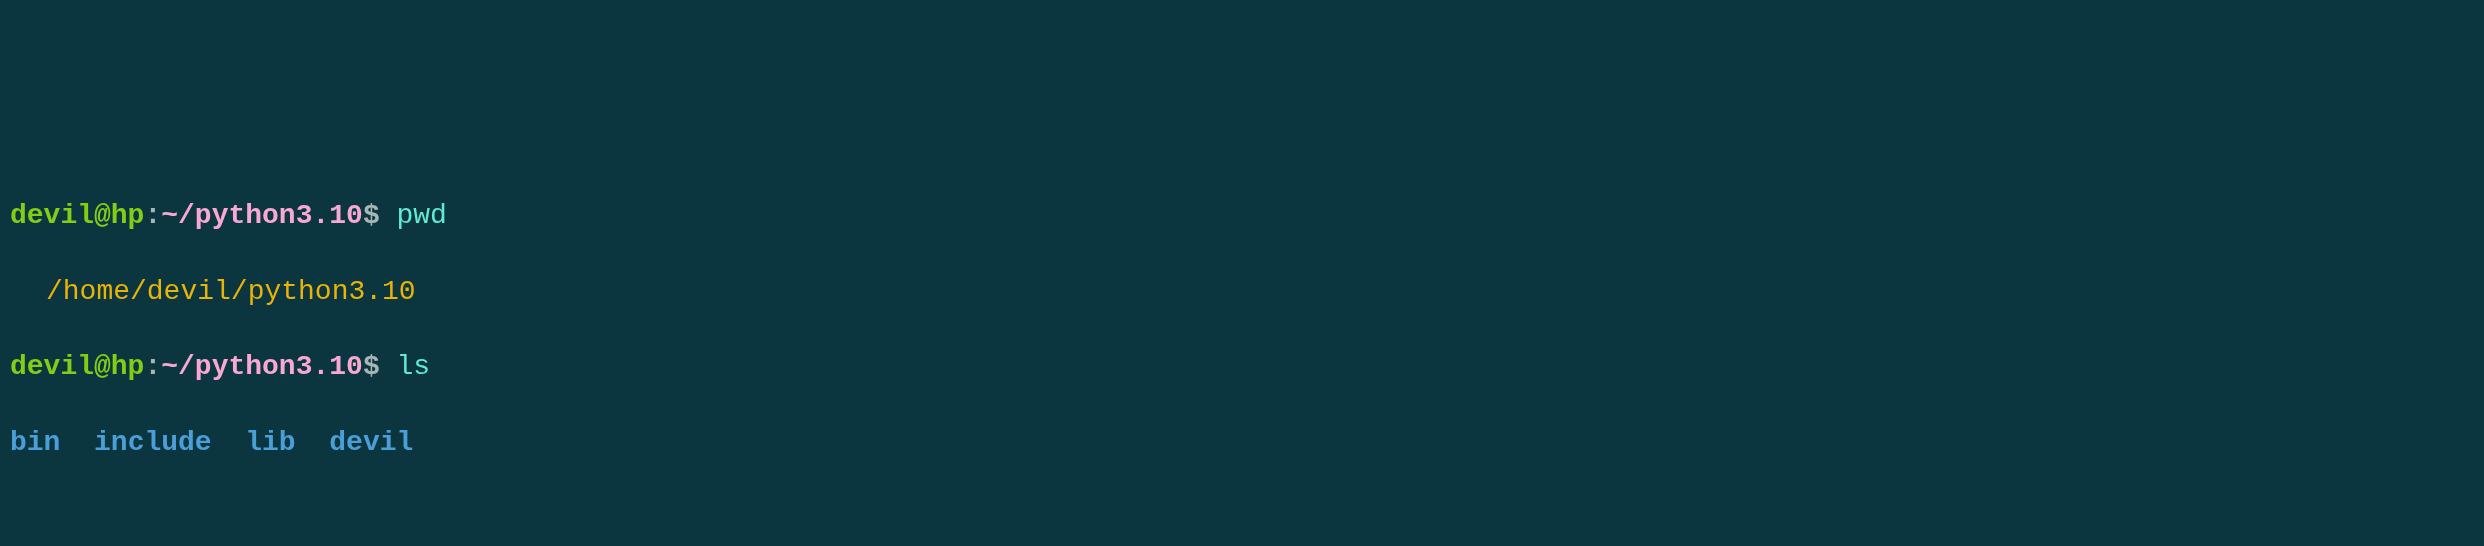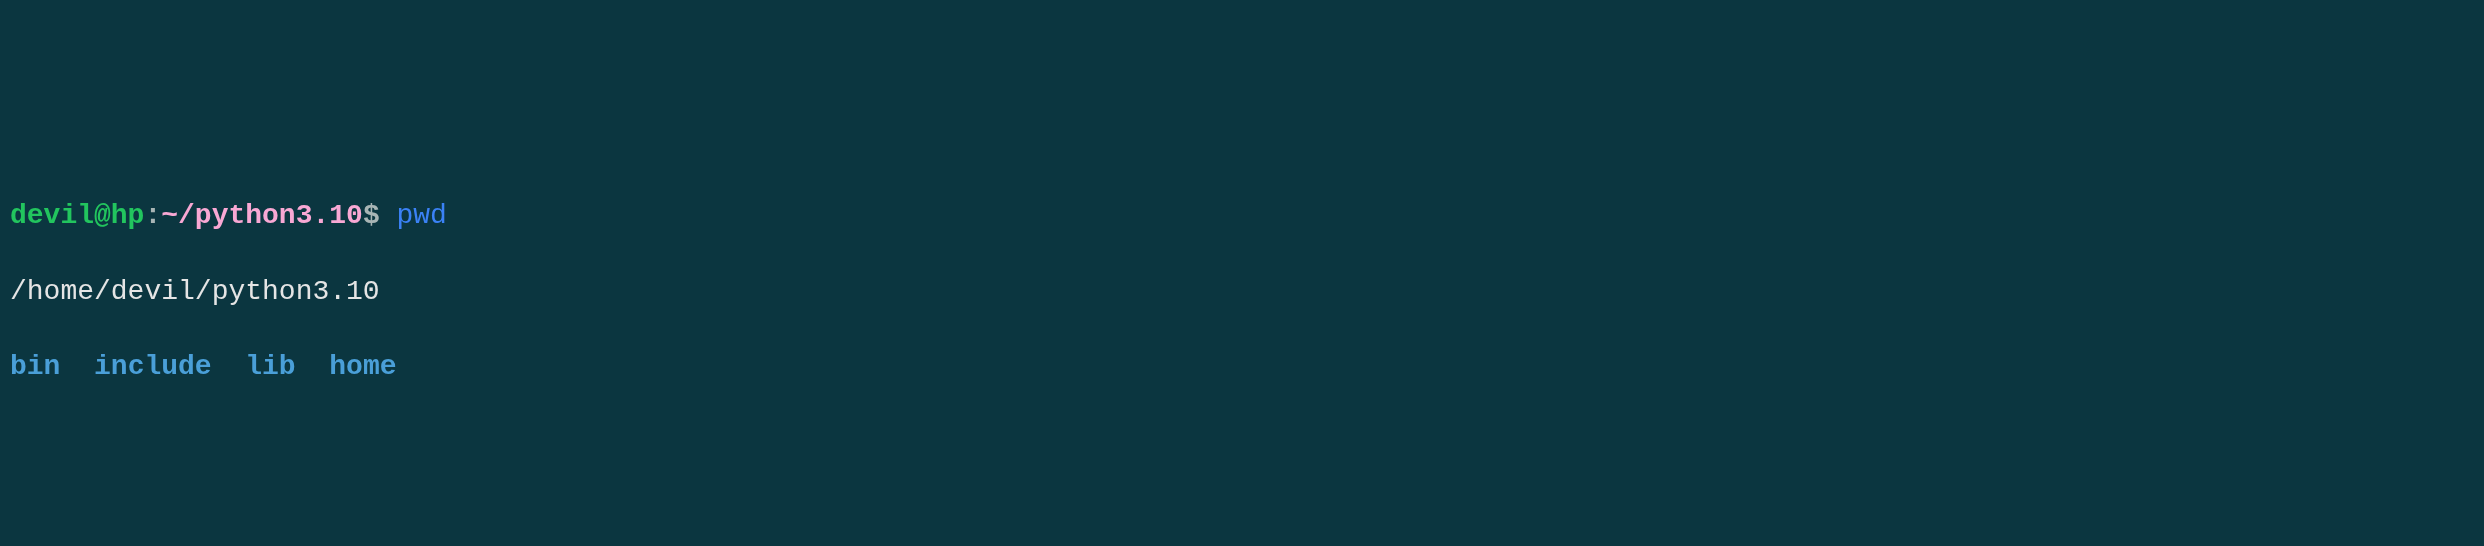--- a/index.html
+++ b/index.html
@@ -19,56 +19,58 @@
       width: 2484px;
       min-height: 546px;
       position: relative;
     }
     .line {
       display: block;
       white-space: pre-wrap;
       word-break: break-all;
     }
     .user-host {
-      color: #22c55e;
+      color: #84cc16;
       font-weight: bold;
     }
     .colon {
       color: #a8b5b5;
       font-weight: bold;
     }
     .path {
       color: #f9a8d4;
       font-weight: bold;
     }
     .dollar {
       color: #a8b5b5;
       font-weight: bold;
     }
     .cmd {
-      color: #3b82f6;
+      color: #5eead4;
     }
     .dir {
       color: #4a9fd8;
       font-weight: bold;
       margin-top: 32px;
     }
     .output {
-      color: #e5e5e5;
+      color: #eab308;
+      margin-left: 36px;
     }
   </style>
 </head>
 <body>
 
 
 
 <div class="terminal">
 <div class="line"><span class="user-host">devil@hp</span><span class="colon">:</span><span class="path">~/python3.10</span><span class="dollar">$</span><span class="cmd"> </span><span class="cmd">pwd</span></div>
 <div class="line output">/home/devil/python3.10</div>
-<div class="line"><span class="dir">bin</span><span>  </span><span class="dir">include</span><span>  </span><span class="dir">lib</span><span>  </span><span class="dir">home</span></div>
+<div class="line"><span class="user-host">devil@hp</span><span class="colon">:</span><span class="path">~/python3.10</span><span class="dollar">$</span><span class="cmd"> </span><span class="cmd">ls</span></div>
+<div class="line"><span class="dir">bin</span><span>  </span><span class="dir">include</span><span>  </span><span class="dir">lib</span><span>  </span><span class="dir">devil</span></div>
 
 
 
 
 
 </div>
 
 
 
 

